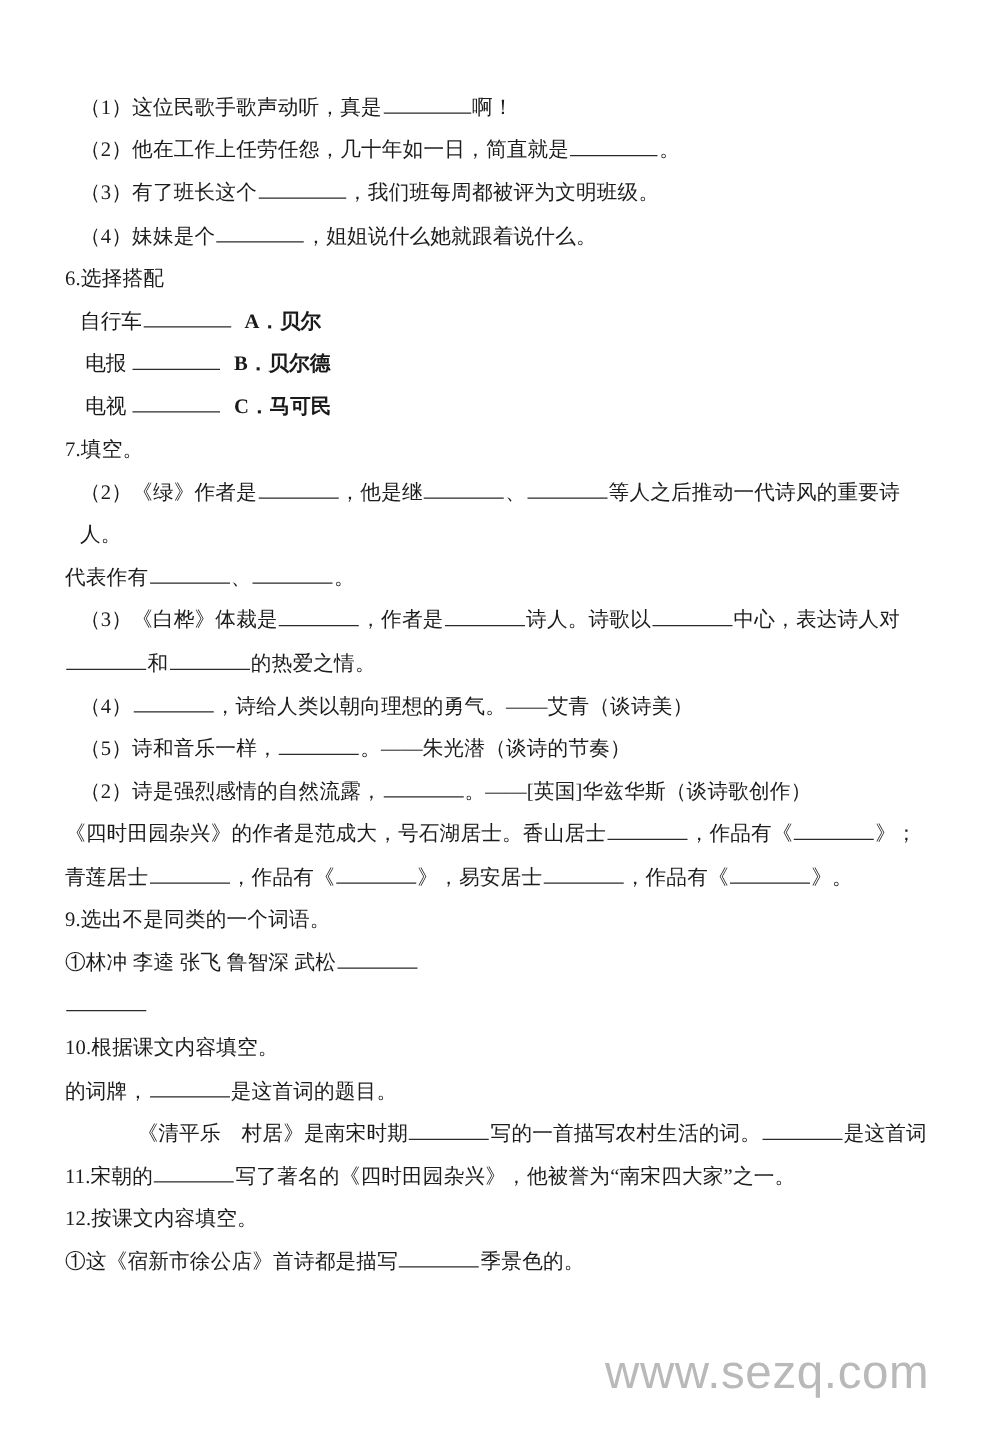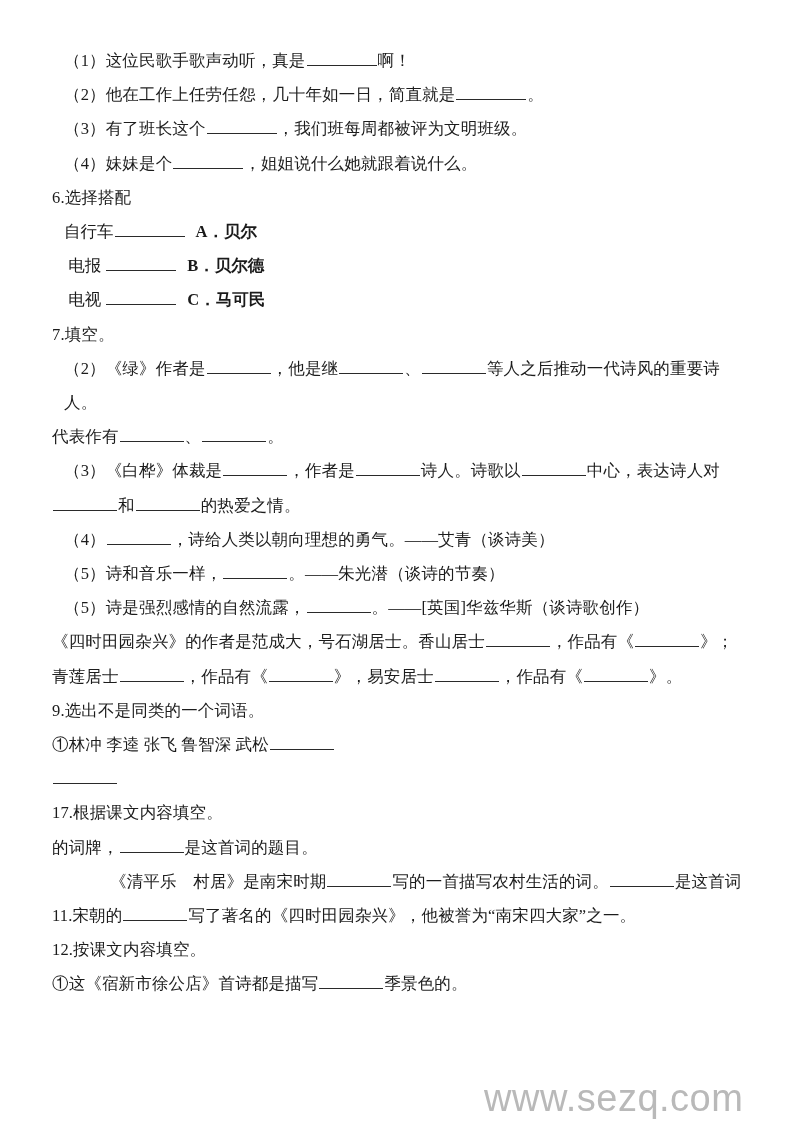--- a/index.html
+++ b/index.html
@@ -15,21 +15,21 @@
     overflow: hidden;
     font-family: "Liberation Serif", "DejaVu Serif", serif;
     color: #1a1a1a;
     -webkit-font-smoothing: antialiased;
   }
   .page {
     position: relative;
     width: 800px;
     height: 808px;
     box-sizing: border-box;
-    padding: 44px 52px 0 52px;
+    padding: 69px 52px 0 52px;
   }
   .line {
     font-size: 16.5px;
     line-height: 34.2px;
     white-space: pre-wrap;
     letter-spacing: 0.15px;
     color: #1c1c1c;
   }
   
   .ind-0  { text-indent: 0; }
@@ -80,27 +80,27 @@
       <div class="match-row ind-1" id="q6-row-1"><span class="match-label">自行车</span><span class="blank b-lg"></span><span class="match-opt">A．贝尔</span></div>
       <div class="match-row ind-1" id="q6-row-2"><span class="match-label"> 电报 </span><span class="blank b-lg"></span><span class="match-opt">B．贝尔德</span></div>
       <div class="match-row ind-1" id="q6-row-3"><span class="match-label"> 电视 </span><span class="blank b-lg"></span><span class="match-opt">C．马可民</span></div>
       <div class="line ind-0" id="q7-title"><span>7.填空。</span></div>
       <div class="line ind-1" id="q7-2a"><span>（2）《绿》作者是</span><span class="blank b-md"></span><span>，他是继</span><span class="blank b-md"></span><span>、</span><span class="blank b-md"></span><span>等人之后推动一代诗风的重要诗人。</span></div>
       <div class="line ind-0" id="q7-2b"><span>代表作有</span><span class="blank b-md"></span><span>、</span><span class="blank b-md"></span><span>。</span></div>
       <div class="line ind-1" id="q7-3a"><span>（3）《白桦》体裁是</span><span class="blank b-md"></span><span>，作者是</span><span class="blank b-md"></span><span>诗人。诗歌以</span><span class="blank b-md"></span><span>中心，表达诗人对</span></div>
       <div class="line ind-0" id="q7-3b"><span class="blank b-md"></span><span>和</span><span class="blank b-md"></span><span>的热爱之情。</span></div>
       <div class="line ind-1" id="q7-4"><span>（4）</span><span class="blank b-md"></span><span>，诗给人类以朝向理想的勇气。——艾青（谈诗美）</span></div>
       <div class="line ind-1" id="q7-5"><span>（5）诗和音乐一样，</span><span class="blank b-md"></span><span>。——朱光潜（谈诗的节奏）</span></div>
-      <div class="line ind-1" id="q7-6"><span>（5）诗是强烈感情的自然流露，</span><span class="blank b-md"></span><span>。——[英国]华兹华斯（谈诗歌创作）</span></div>
+      <div class="line ind-1" id="q7-6"><span>（2）诗是强烈感情的自然流露，</span><span class="blank b-md"></span><span>。——[英国]华兹华斯（谈诗歌创作）</span></div>
       <div class="line ind-0" id="q8-a"><span>《四时田园杂兴》的作者是范成大，号石湖居士。香山居士</span><span class="blank b-md"></span><span>，作品有《</span><span class="blank b-md"></span><span>》；</span></div>
       <div class="line ind-0" id="q8-b"><span>青莲居士</span><span class="blank b-md"></span><span>，作品有《</span><span class="blank b-md"></span><span>》，易安居士</span><span class="blank b-md"></span><span>，作品有《</span><span class="blank b-md"></span><span>》。</span></div>
       <div class="line ind-0" id="q9-title"><span>9.选出不是同类的一个词语。</span></div>
       <div class="line ind-0" id="q9-1"><span>①林冲 李逵 张飞 鲁智深 武松</span><span class="blank b-md"></span></div>
       <div class="line ind-0" id="q9-2"><span class="blank b-md"></span></div>
-      <div class="line ind-0" id="q10-title"><span>17.根据课文内容填空。</span></div>
+      <div class="line ind-0" id="q10-title"><span>10.根据课文内容填空。</span></div>
       <div class="line ind-0" id="q10-b"><span>的词牌，</span><span class="blank b-md"></span><span>是这首词的题目。</span></div>
       <div class="line ind-4" id="q10-a"><span>《清平乐　村居》是南宋时期</span><span class="blank b-md"></span><span>写的一首描写农村生活的词。</span><span class="blank b-md"></span><span>是这首词</span></div>
       <div class="line ind-0" id="q11"><span>11.宋朝的</span><span class="blank b-md"></span><span>写了著名的《四时田园杂兴》，他被誉为“南宋四大家”之一。</span></div>
       <div class="line ind-0" id="q12-title"><span>12.按课文内容填空。</span></div>
       <div class="line ind-0" id="q12-1"><span>①这《宿新市徐公店》首诗都是描写</span><span class="blank b-md"></span><span>季景色的。</span></div>
     </div>
   <div class="watermark">www.sezq.com</div>
 </div>
 
 </body></html>

